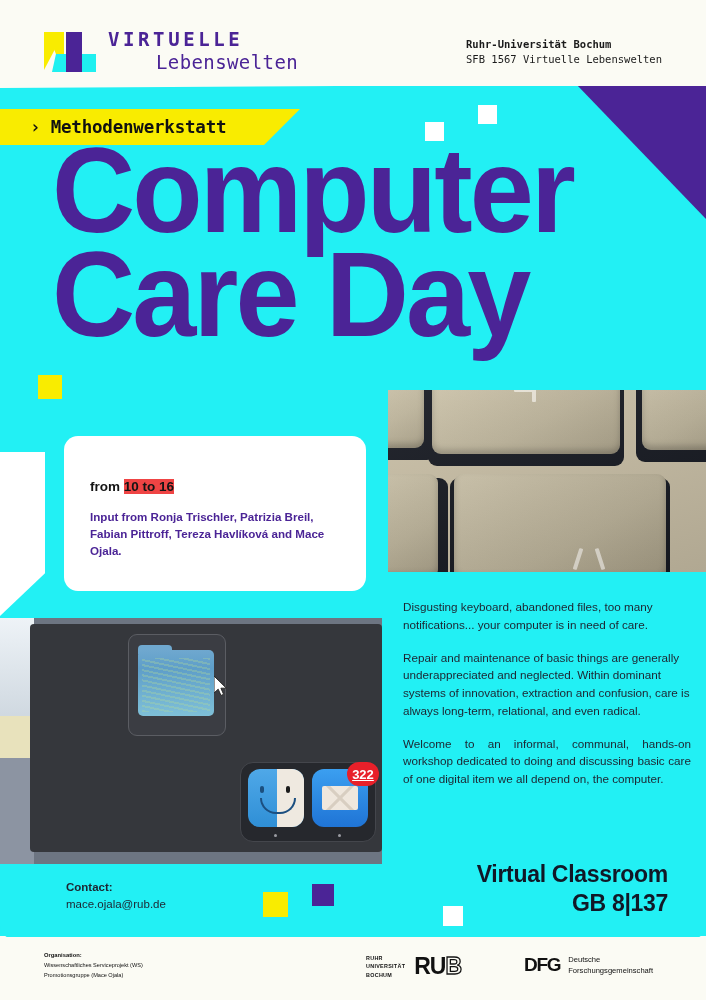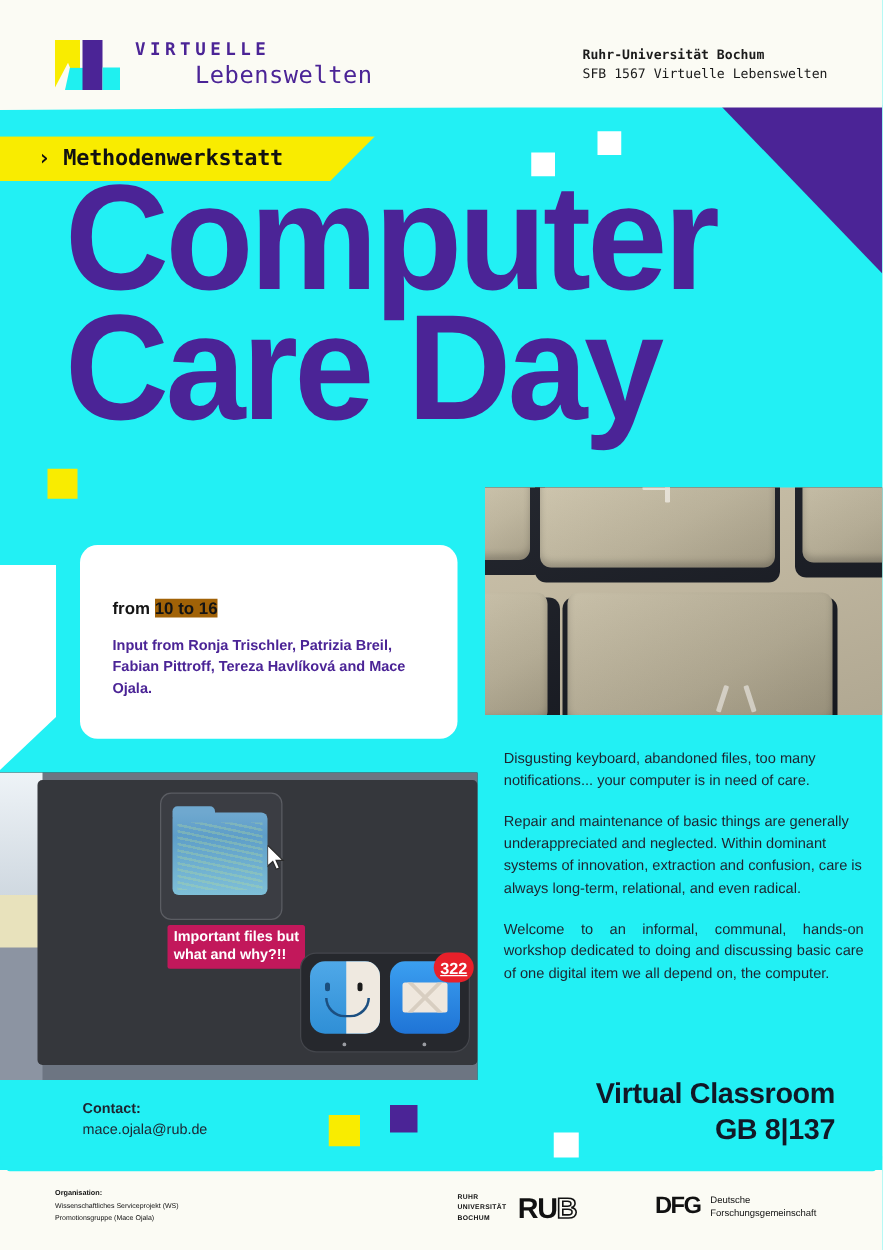--- a/index.html
+++ b/index.html
@@ -18,21 +18,21 @@
   .logo-y{position:absolute;left:0;top:2px;width:0;height:0;
           border-left:20px solid #f9ec00;border-bottom:38px solid transparent;}
   .logo-y2{position:absolute;left:3px;top:2px;width:17px;height:23px;background:#f9ec00;
            clip-path:polygon(0 0,100% 0,100% 100%,55% 100%);}
   .logo-cy{position:absolute;left:8px;top:24px;width:18px;height:18px;background:#1ff0f0;
            clip-path:polygon(22% 0,100% 0,100% 100%,0 100%);}
   .logo-pu{position:absolute;left:22px;top:2px;width:16px;height:40px;background:#4b2496;}
   .logo-cy2{position:absolute;left:38px;top:24px;width:14px;height:18px;background:#1ff0f0;}
   .logo-text{line-height:1;}
   .logo-l1{font-family:"DejaVu Sans Mono","Liberation Mono",monospace;font-weight:bold;
-           font-size:14px;letter-spacing:3.6px;color:#4b2496;}
+           font-size:19px;letter-spacing:3.6px;color:#4b2496;}
   .logo-l2{font-family:"DejaVu Sans Mono","Liberation Mono",monospace;
            font-size:19px;letter-spacing:0.4px;color:#4b2496;margin-top:4px;margin-left:48px;}
   .univ{position:absolute;right:44px;top:38px;text-align:left;
         font-family:"DejaVu Sans Mono","Liberation Mono",monospace;color:#1b1b1b;}
   .univ .u1{font-size:10.5px;font-weight:bold;letter-spacing:0px;}
   .univ .u2{font-size:10.5px;margin-top:3px;letter-spacing:0px;}
 
   
   .cyan{position:absolute;left:0;top:84px;width:706px;height:852px;background:#22f0f4;
         clip-path:polygon(0 4px, 706px 0, 706px 852px, 0 852px);z-index:1;}
@@ -117,21 +117,21 @@
   .badge{position:absolute;left:347px;top:144px;min-width:24px;height:24px;background:#e8202a;
        border-radius:12px;color:#fff;font-size:13px;font-weight:bold;display:flex;align-items:center;
        justify-content:center;padding:0 4px;font-family:"Liberation Sans","DejaVu Sans",sans-serif;text-decoration:underline;}
   .dock-dot{position:absolute;width:3px;height:3px;border-radius:2px;background:#9a9ca2;}
 
   
   .card{position:absolute;left:64px;top:436px;width:302px;height:155px;background:#ffffff;
         border-radius:14px;z-index:5;box-sizing:border-box;padding:24px 24px 0 26px;}
   .card .date{font-size:25px;font-weight:bold;color:#141414;letter-spacing:-0.4px;}
   .card .time{margin-top:19px;font-size:13.5px;font-weight:bold;color:#141414;}
-  .card .time .hl{background:#a16207;}
+  .card .time .hl{background:#ef4444;}
   .card .inputs{margin-top:15px;font-size:11.6px;font-weight:bold;color:#4b2496;line-height:1.45;}
 
   
   .body-txt{position:absolute;left:403px;top:598px;width:288px;z-index:5;color:#1d2430;
         font-size:11.7px;line-height:1.52;}
   .body-txt p{margin:0 0 15px 0;}
   .body-txt p.just{text-align:justify;}
 
   
   .venue{position:absolute;right:38px;top:860px;z-index:5;text-align:right;color:#111827;
@@ -226,24 +226,20 @@
     <div class="scr-glow2"></div>
     <div class="scr-glow3"></div>
     <div class="scr-glass"></div>
     <div class="folder-sel"></div>
     <div class="folder-tab"></div>
     <div class="folder"></div>
     <div class="folder-tex"></div>
     <svg class="cursor" viewBox="0 0 14 20">
       <polygon points="0,0 0,17 4.2,13.2 7,19.5 9.6,18.3 6.9,12.2 12.4,12.2" fill="#ffffff" stroke="#2b2b2b" stroke-width="1"></polygon>
     </svg>
-    <div class="sticker">
-      <div>Important files but</div>
-      <div>what and why?!!</div>
-    </div>
     <div class="dock"></div>
     <div class="finder">
       <div class="finder-r"></div>
       <div class="f-eye1"></div>
       <div class="f-eye2"></div>
       <div class="f-smile"></div>
     </div>
     <div class="mail"></div>
     <div class="env"></div>
     <div class="badge">322</div>

